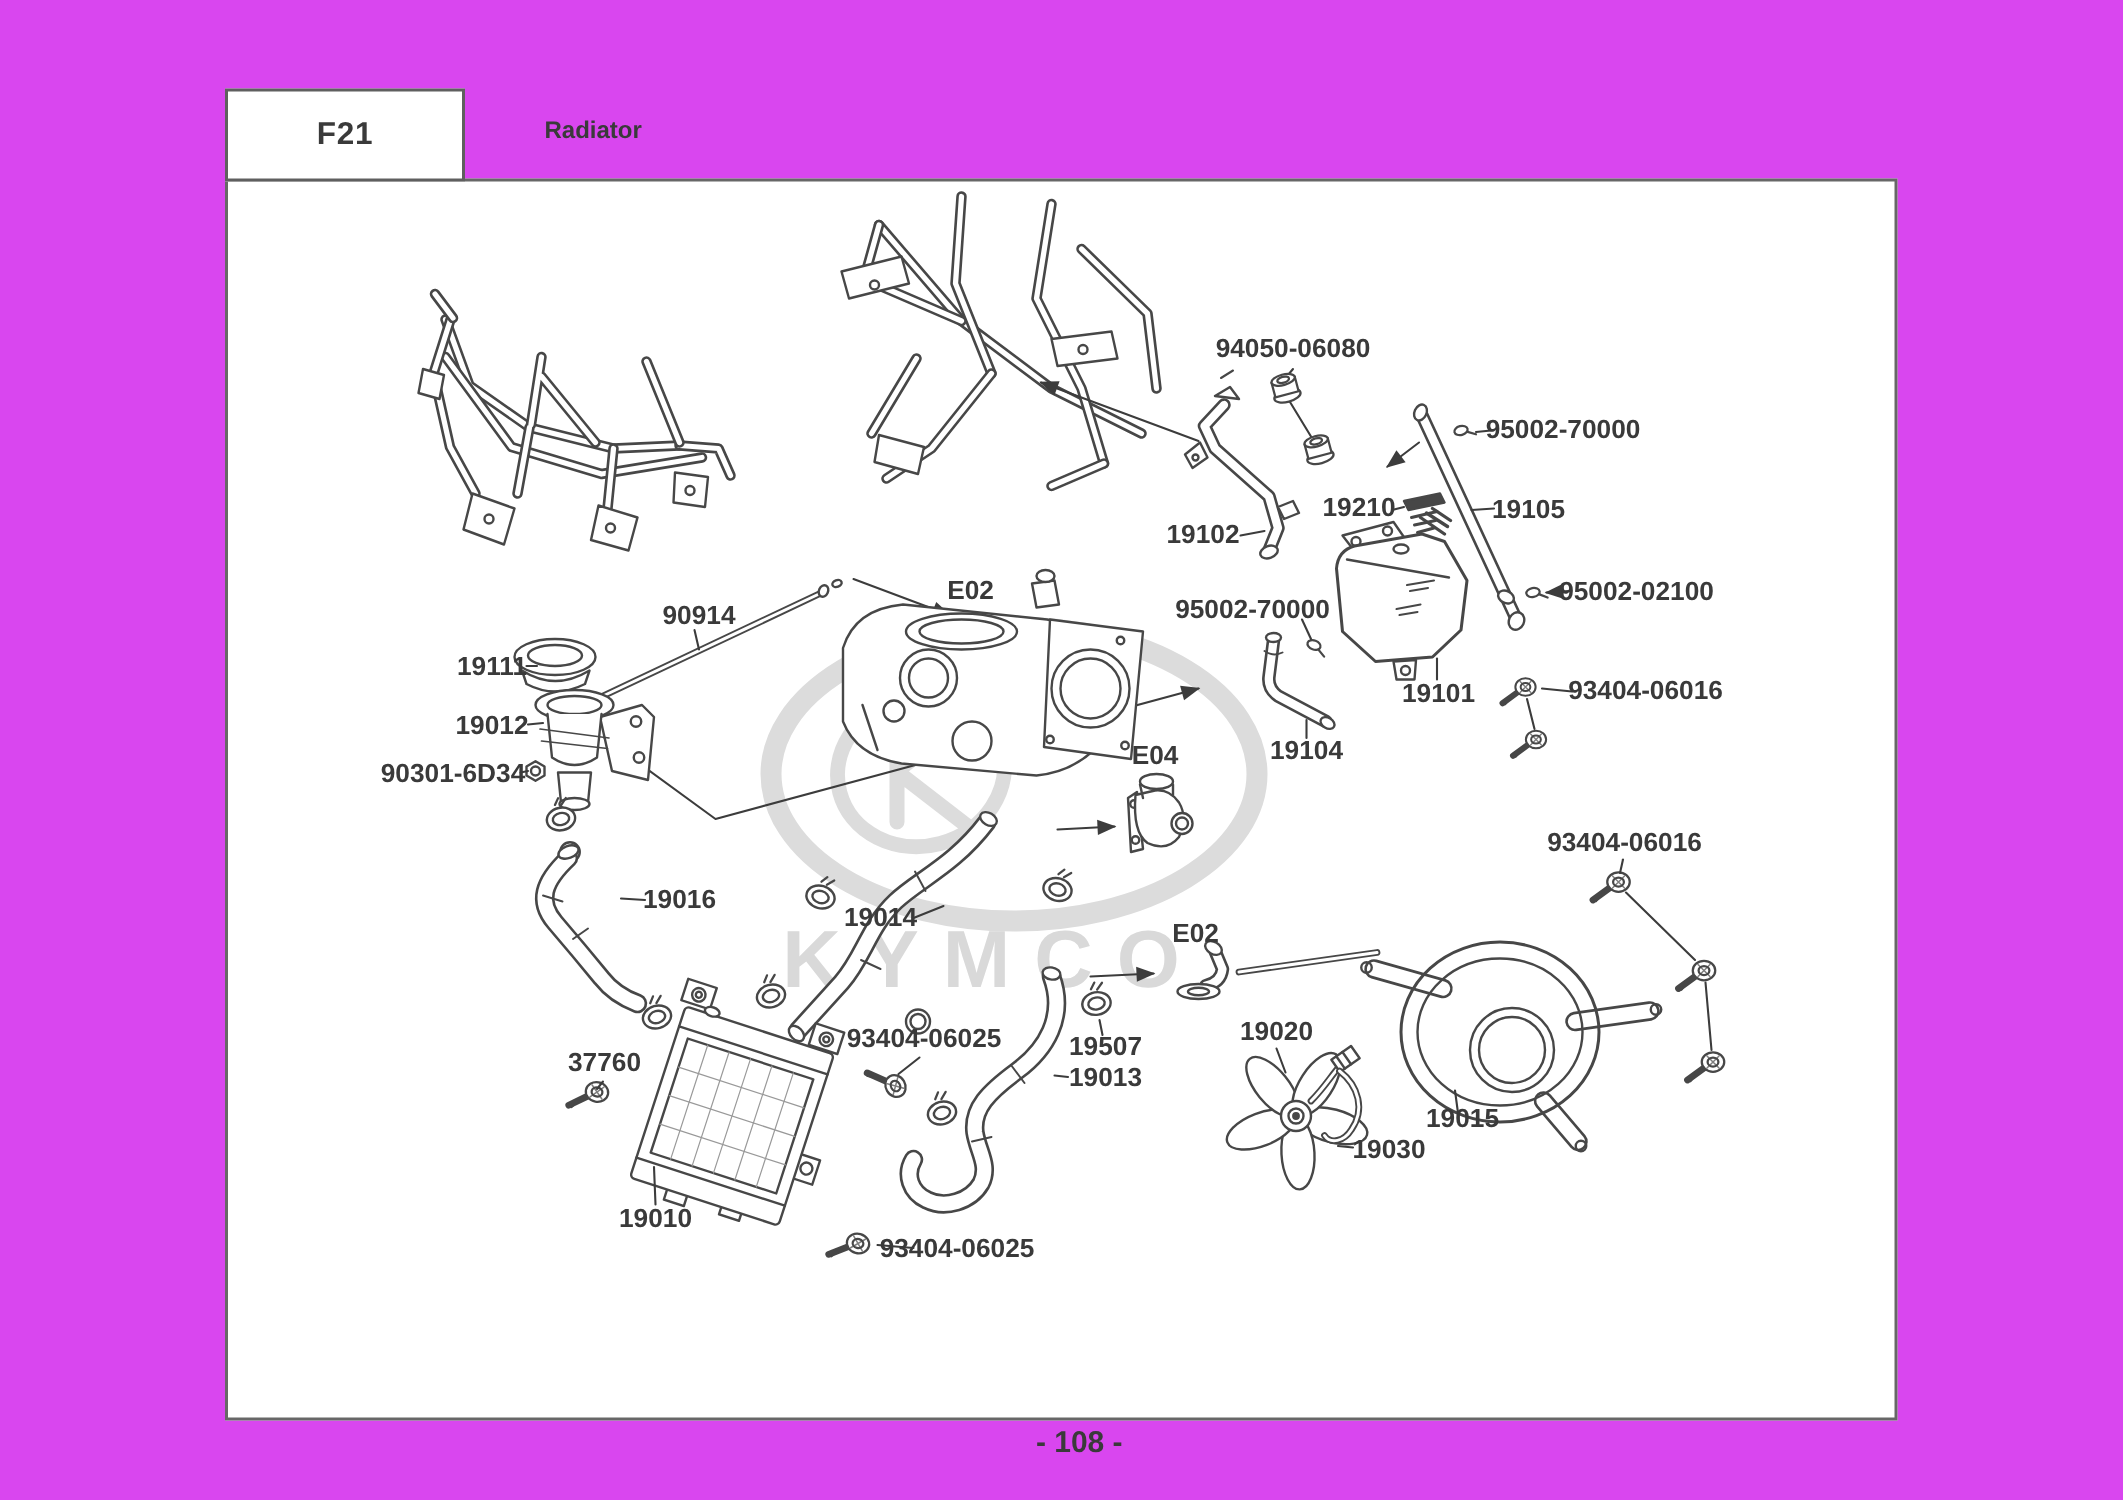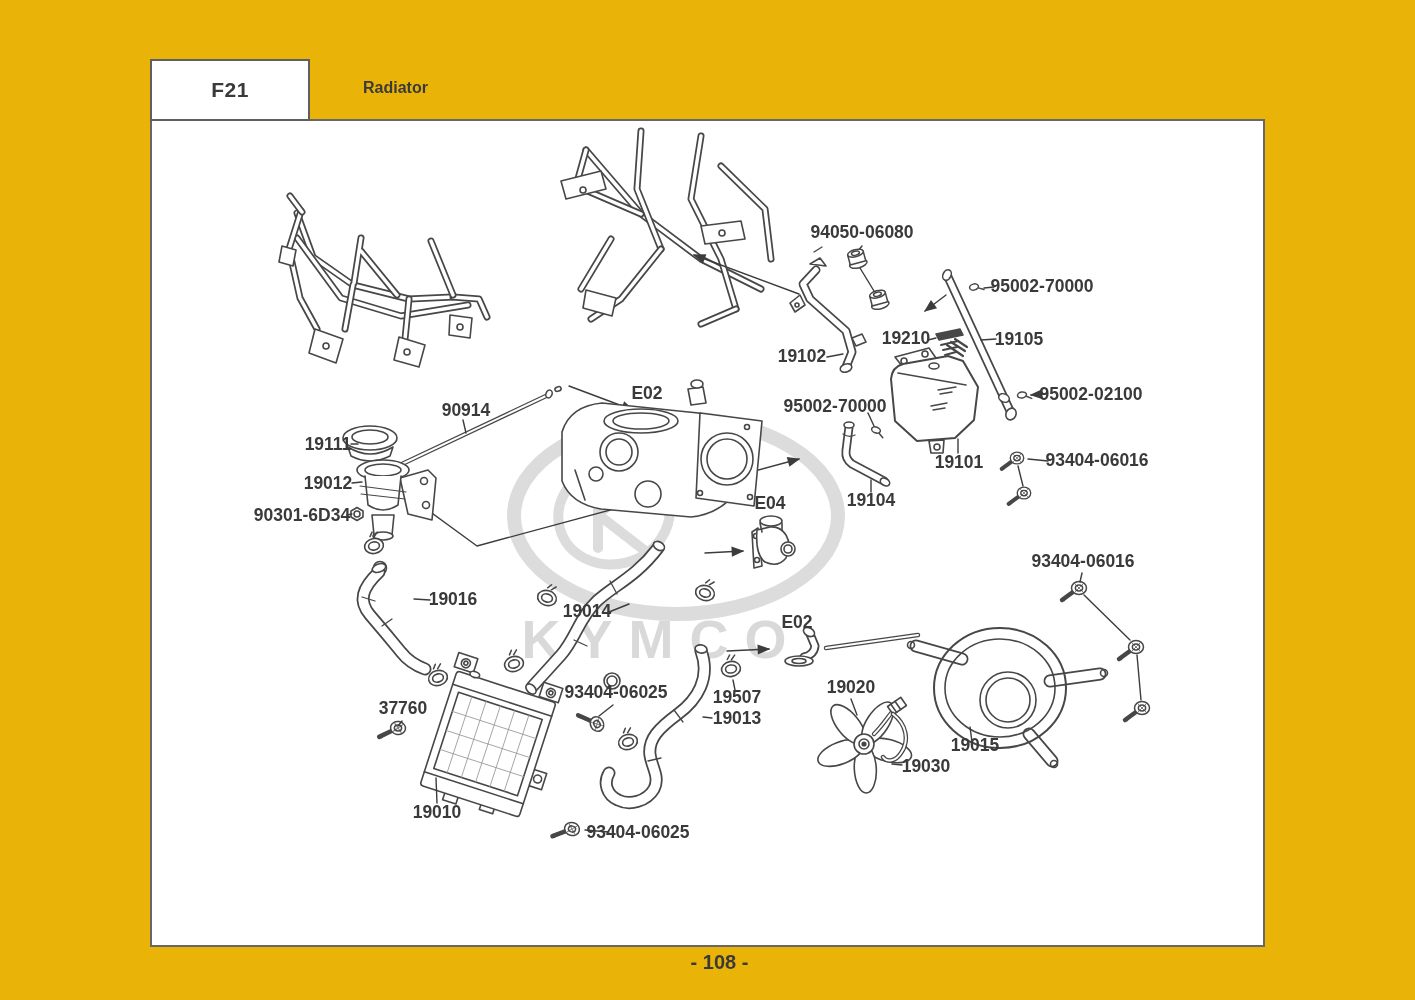--- a/index.html
+++ b/index.html
@@ -1,16 +1,16 @@
 <!DOCTYPE html>
 <html><head>
 <meta charset="utf-8">
 <style>
   html,body{margin:0;padding:0;background:#fff;}
-  .page{position:relative;width:1415px;height:1000px;background:#eab308;overflow:hidden;
+  .page{position:relative;width:1415px;height:1000px;background:#d946ef;overflow:hidden;
         font-family:"Liberation Sans",sans-serif;color:#333;}
   .hdr-box{position:absolute;left:150px;top:59px;width:160px;height:62px;
            border:2px solid #5f5f5f;box-sizing:border-box;display:flex;align-items:center;justify-content:center;
            font-size:21px;font-weight:bold;color:#3a3a3a;letter-spacing:.5px;background:#fff;z-index:3;}
   .hdr-title{position:absolute;left:363px;top:79px;font-size:16px;font-weight:bold;color:#3a3a3a;z-index:3;}
   .main-box{position:absolute;left:150px;top:119px;width:1115px;height:828px;
             border:2px solid #676767;box-sizing:border-box;background:#fff;z-index:1;}
   .footer{position:absolute;left:0;top:951px;width:1415px;text-align:center;
           font-size:20px;font-weight:bold;color:#3a3a3a;z-index:3;padding-left:12px;}
   svg.canvas{position:absolute;left:0;top:0;z-index:2;}

